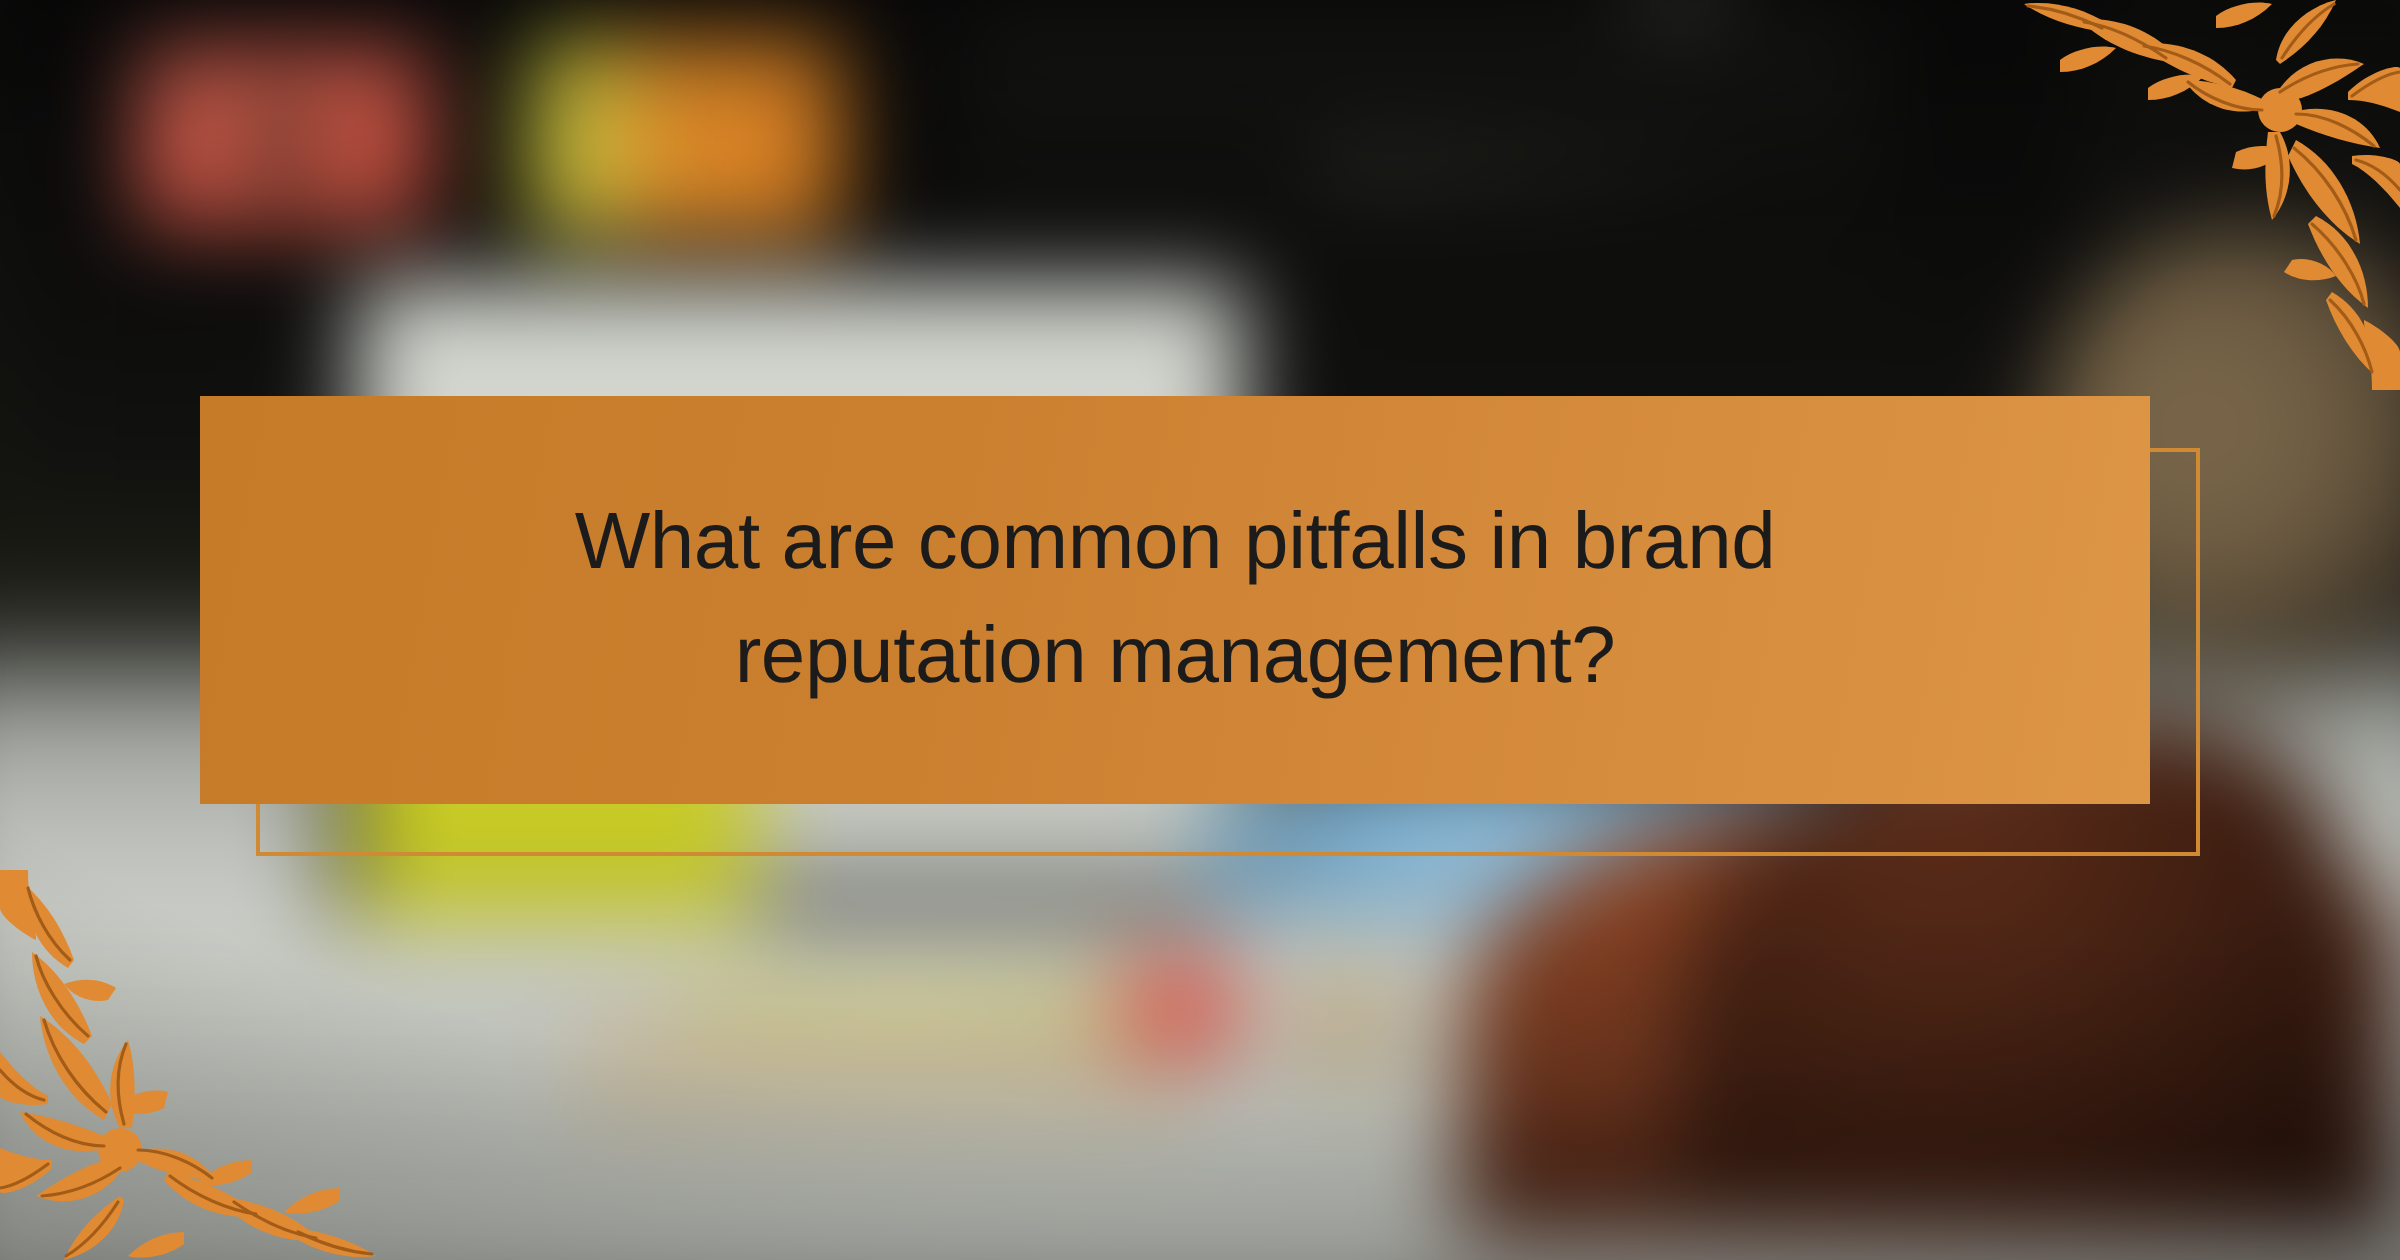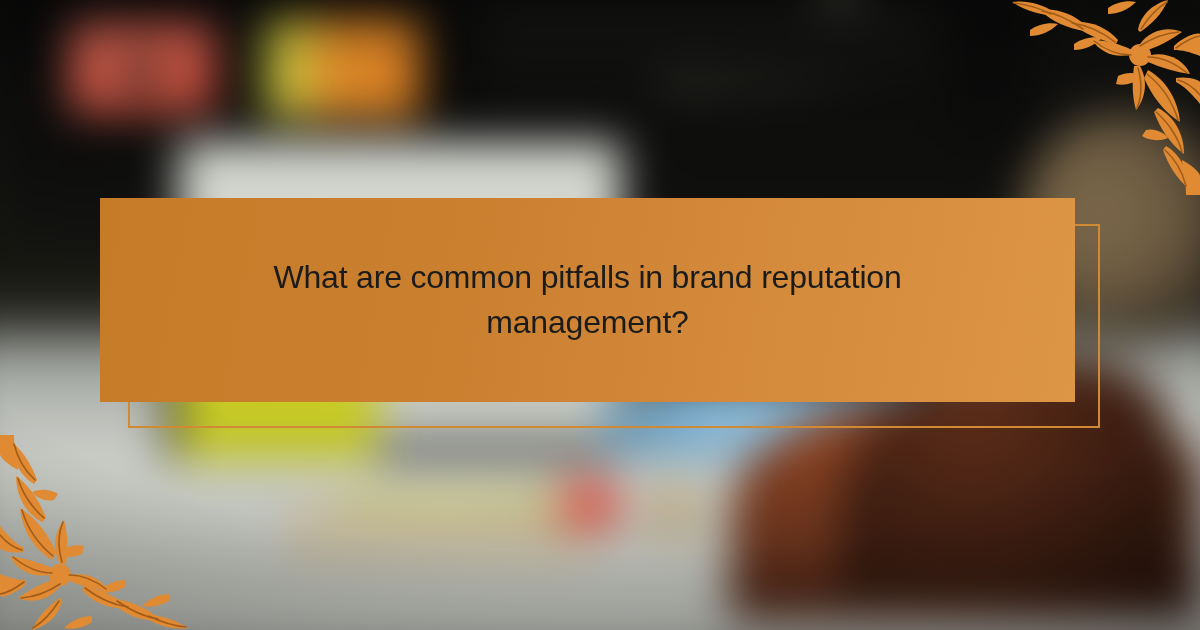--- a/index.html
+++ b/index.html
@@ -210,21 +210,21 @@
     width:975px; height:204px;
     background:linear-gradient(100deg,#c67b28 0%,#cb8030 38%,#d58c3c 72%,#dd9546 100%);
     display:flex;
     align-items:center;
     justify-content:center;
     padding:0 44px;
   }
 
   .quote-text {
     font-family:"Liberation Sans", sans-serif;
-    font-size:32px;
+    font-size:40px;
     line-height:1.42;
     font-weight:400;
     color:#1b1b1b;
     text-align:center;
     letter-spacing:-0.2px;
     max-width:700px;
   }
 </style>
 </head>
 <body>

